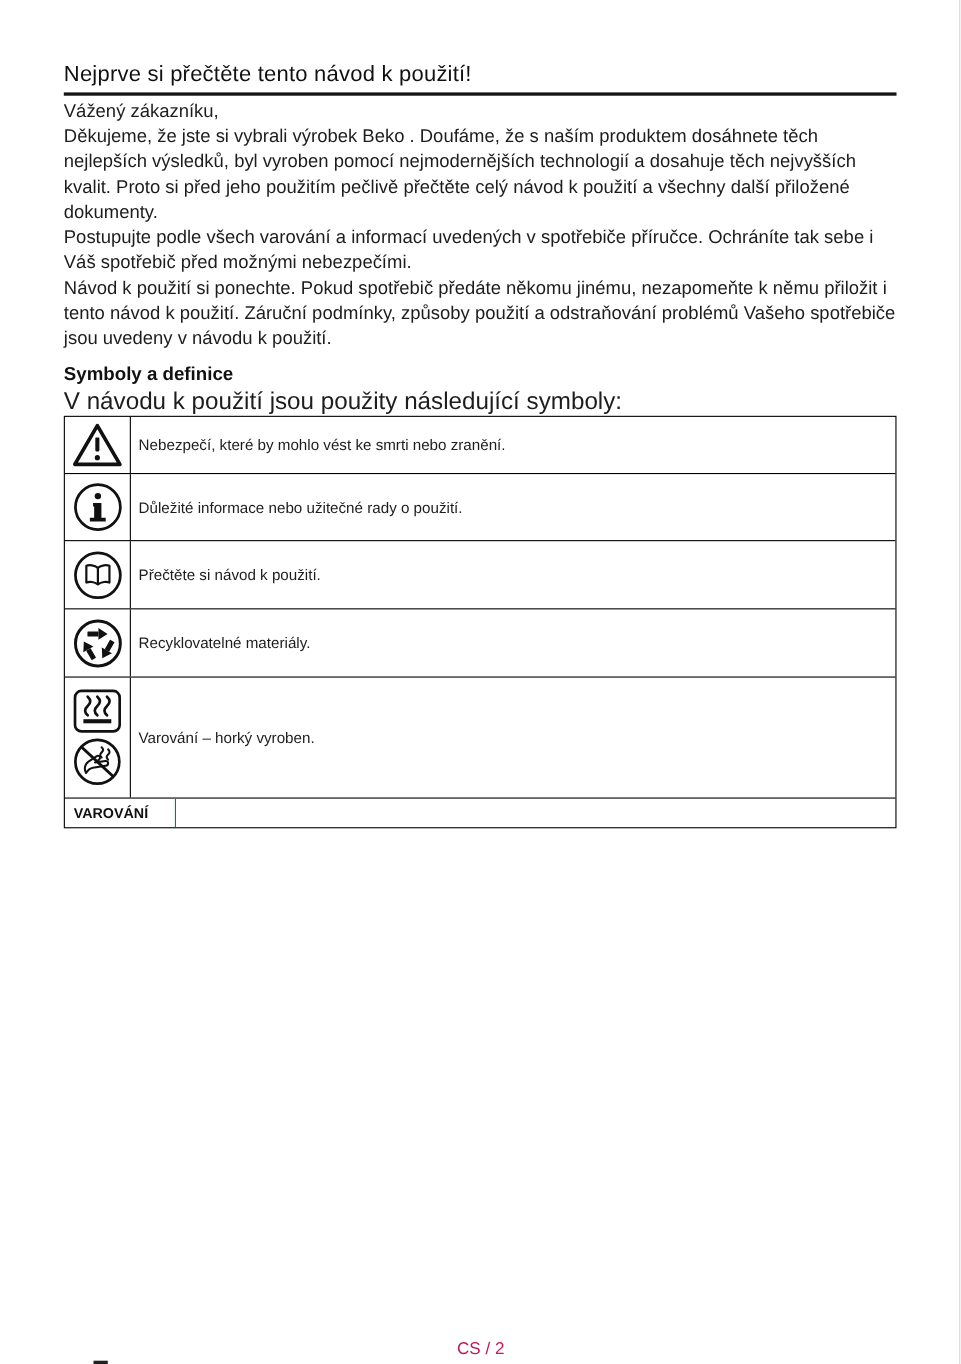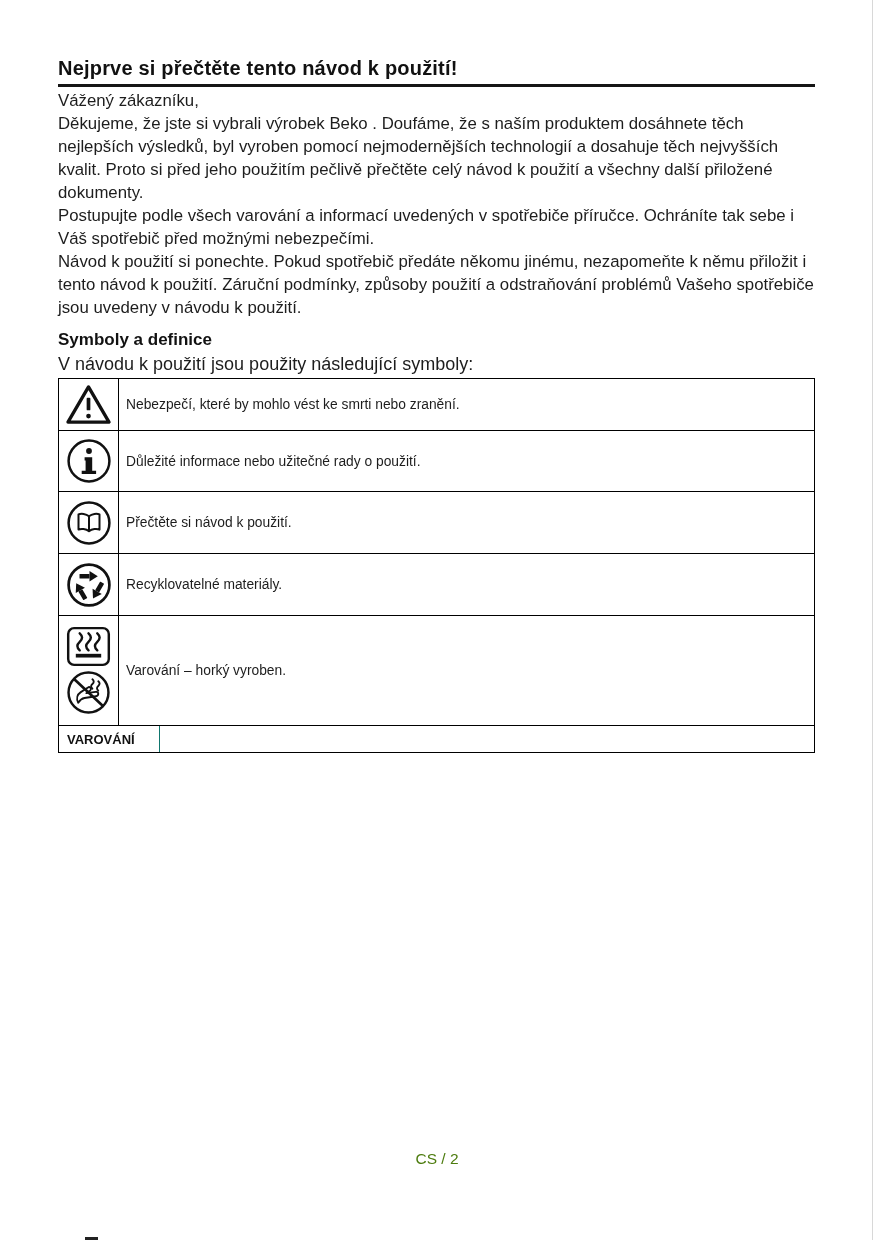--- a/index.html
+++ b/index.html
@@ -9,46 +9,46 @@
     background:#ffffff;
     font-family:"Liberation Sans","DejaVu Sans",sans-serif;
     color:#1a1a1a;
     overflow:hidden;
   }
   .edge-line{position:absolute;top:0;bottom:0;right:1px;width:1px;background:#d8d8d8;}
   .scan-mark{position:absolute;left:85px;bottom:0;width:13px;height:3px;background:#222;}
   .content{position:absolute;left:58px;width:757px;top:0;}
   h1.title{
     margin:57px 0 0 0;
-    font-size:20px;line-height:22px;font-weight:bold;color:#111;
+    font-size:20px;line-height:22px;font-weight:normal;color:#111;
     letter-spacing:0.2px;
   }
   .rule{height:3px;background:#151515;margin:5px 0 2px 0;}
   p.body{margin:0;font-size:16.8px;line-height:23px;color:#1d1d1d;}
   h2.subhead{margin:9px 0 0 0;font-size:17px;line-height:23px;font-weight:bold;color:#111;}
-  p.intro{margin:2px 0 0 0;font-size:18px;line-height:23px;color:#1d1d1d;}
+  p.intro{margin:2px 0 0 0;font-size:22px;line-height:23px;color:#1d1d1d;}
   .symbol-table{margin-top:2px;border:1px solid #000;}
   .t-row{display:flex;align-items:stretch;}
   .t-row + .t-row{border-top:1px solid #000;}
   .t-icon{
     flex:0 0 59px;width:59px;border-right:1px solid #000;
     display:flex;flex-direction:column;align-items:center;justify-content:center;gap:3px;
   }
   .t-label{
     flex:0 0 101px;width:101px;border-right:1px solid #0f766e;
     display:flex;align-items:center;box-sizing:border-box;padding:2px 4px 2px 8px;
     font-size:13px;font-weight:bold;color:#111;
   }
   .t-text{
     flex:1;display:flex;align-items:center;
     padding:4px 10px 4px 7px;font-size:13.8px;line-height:17px;color:#1d1d1d;
   }
   .footer{
-    position:absolute;left:0;right:0;top:1150px;
-    text-align:center;font-size:15.5px;color:#4d7c0f;
+    position:absolute;left:0;right:0;top:1218px;
+    text-align:center;font-size:15.5px;color:#be185d;
   }
   svg .st{stroke:#111;fill:none;}
   svg .fl{fill:#111;stroke:none;}
 </style>
 </head>
 <body>
 
 <div class="page">
   <div class="content">
 

